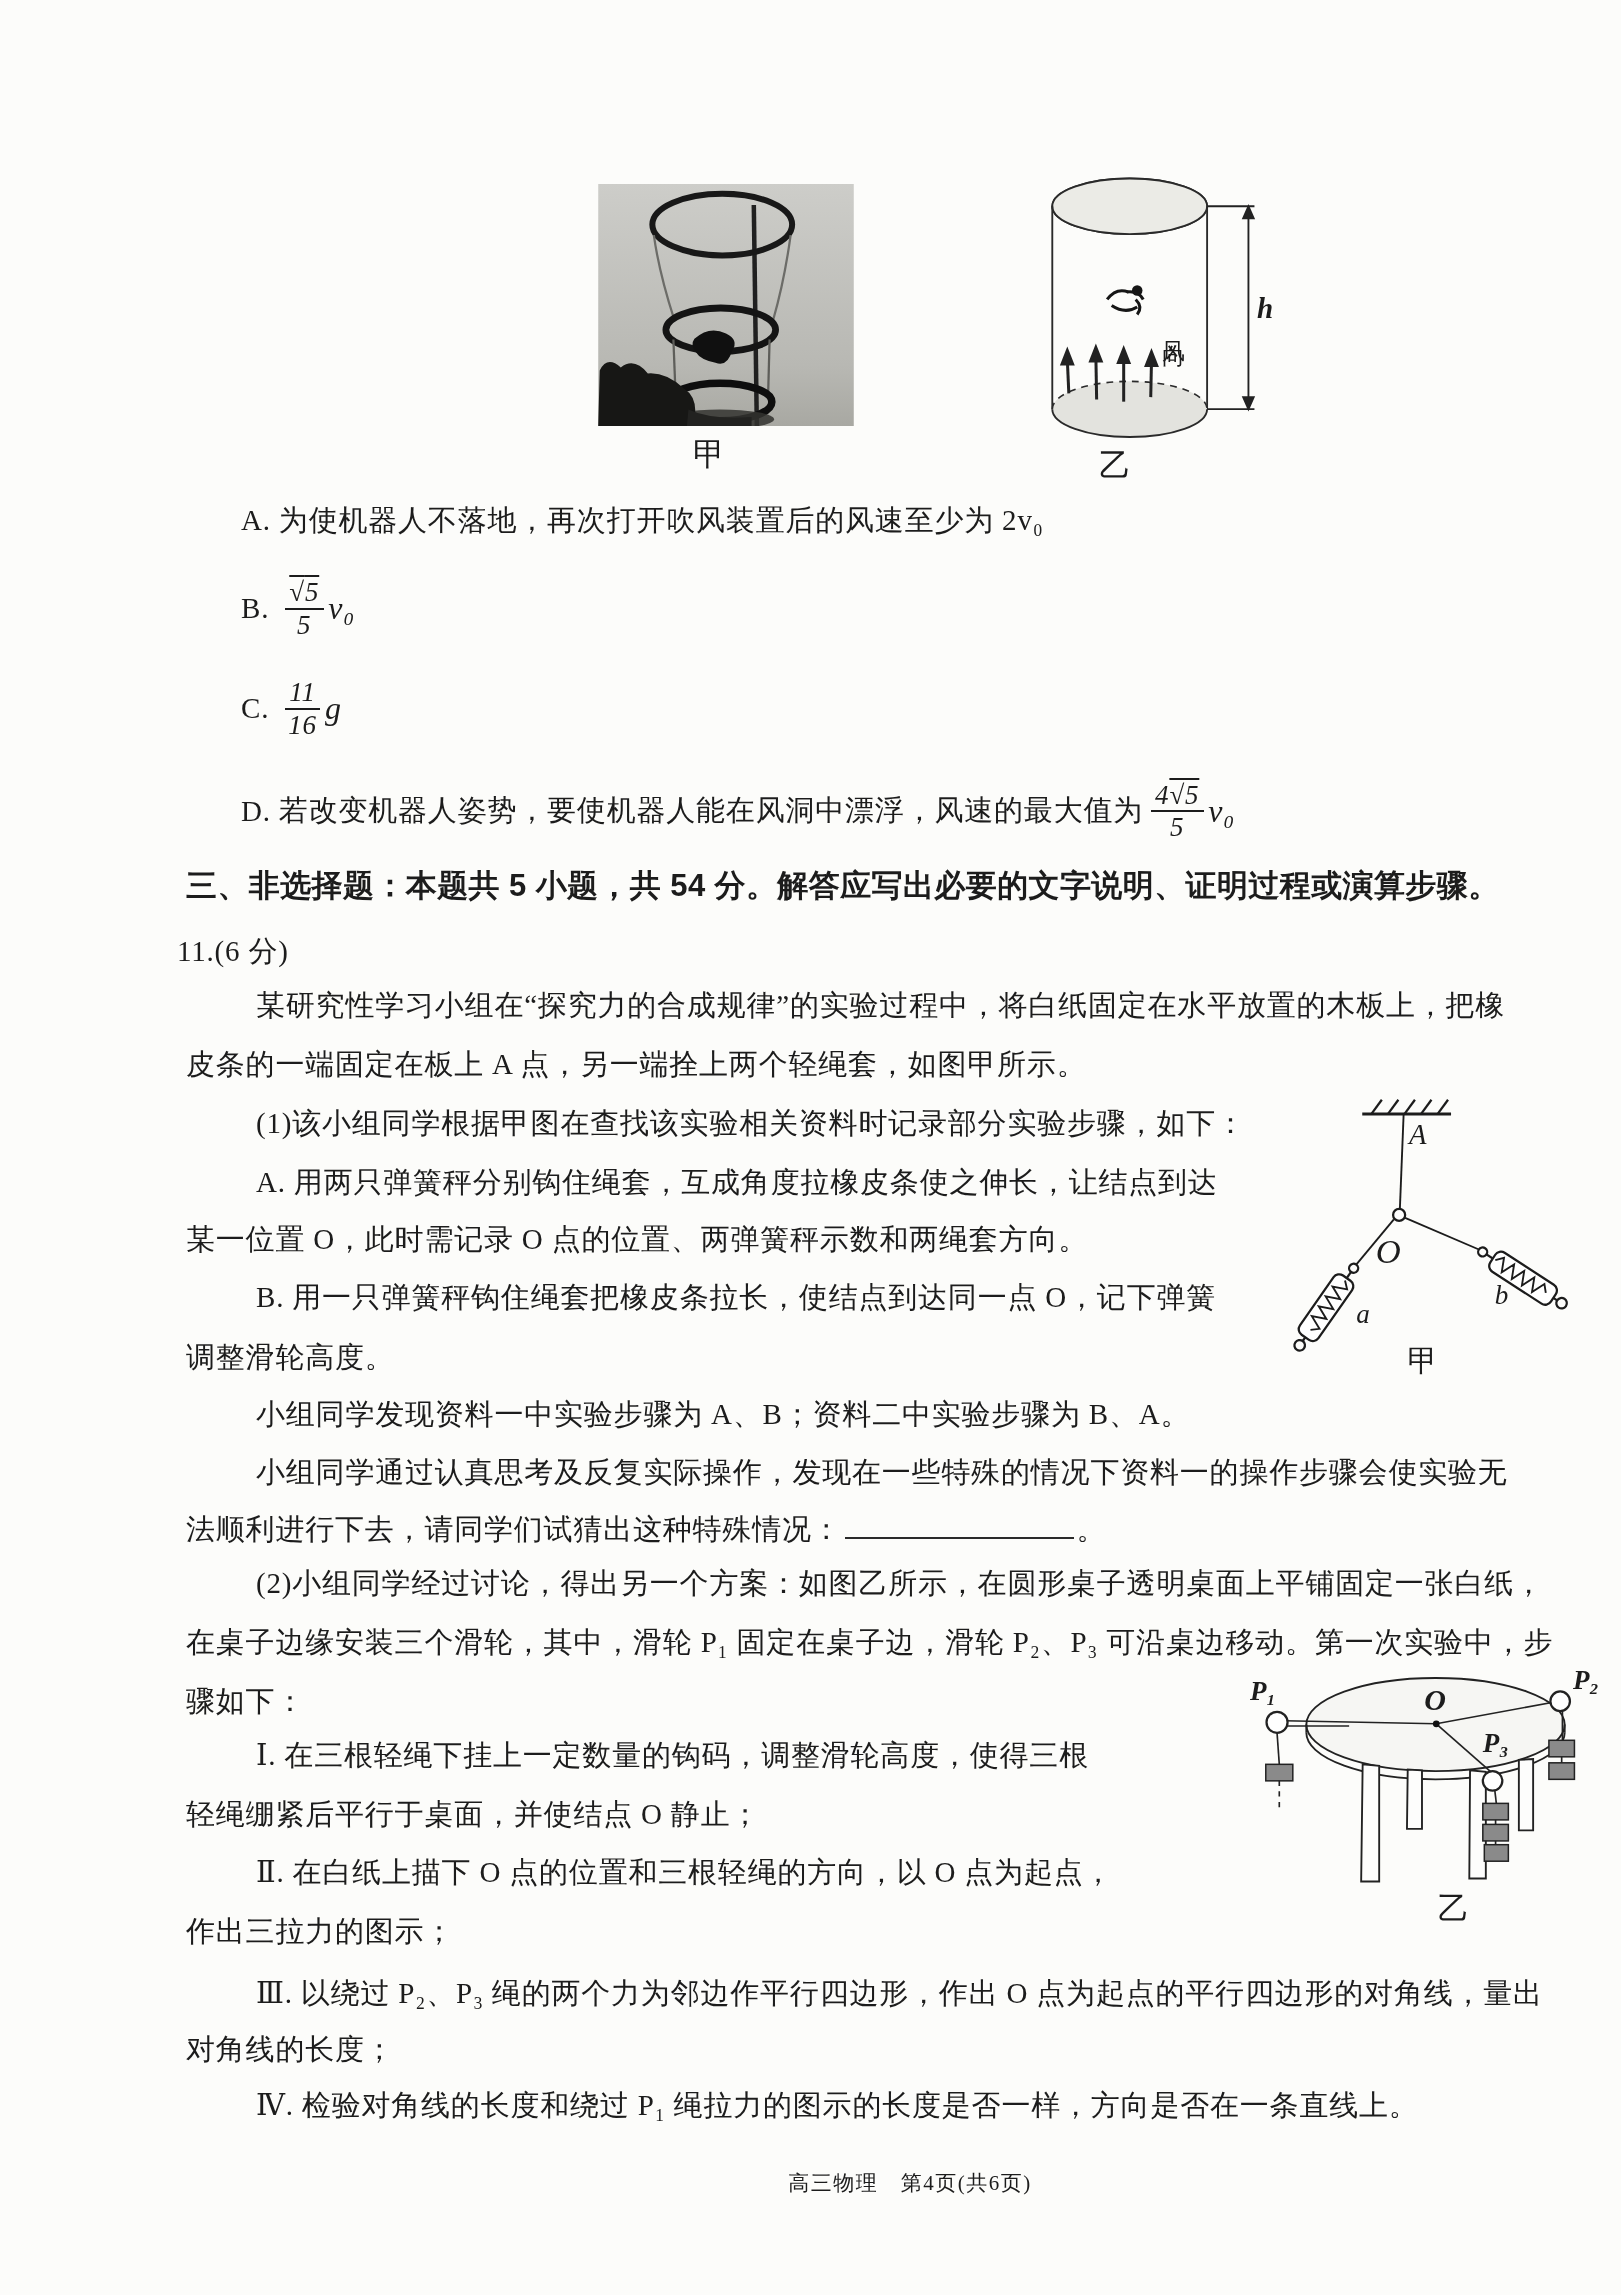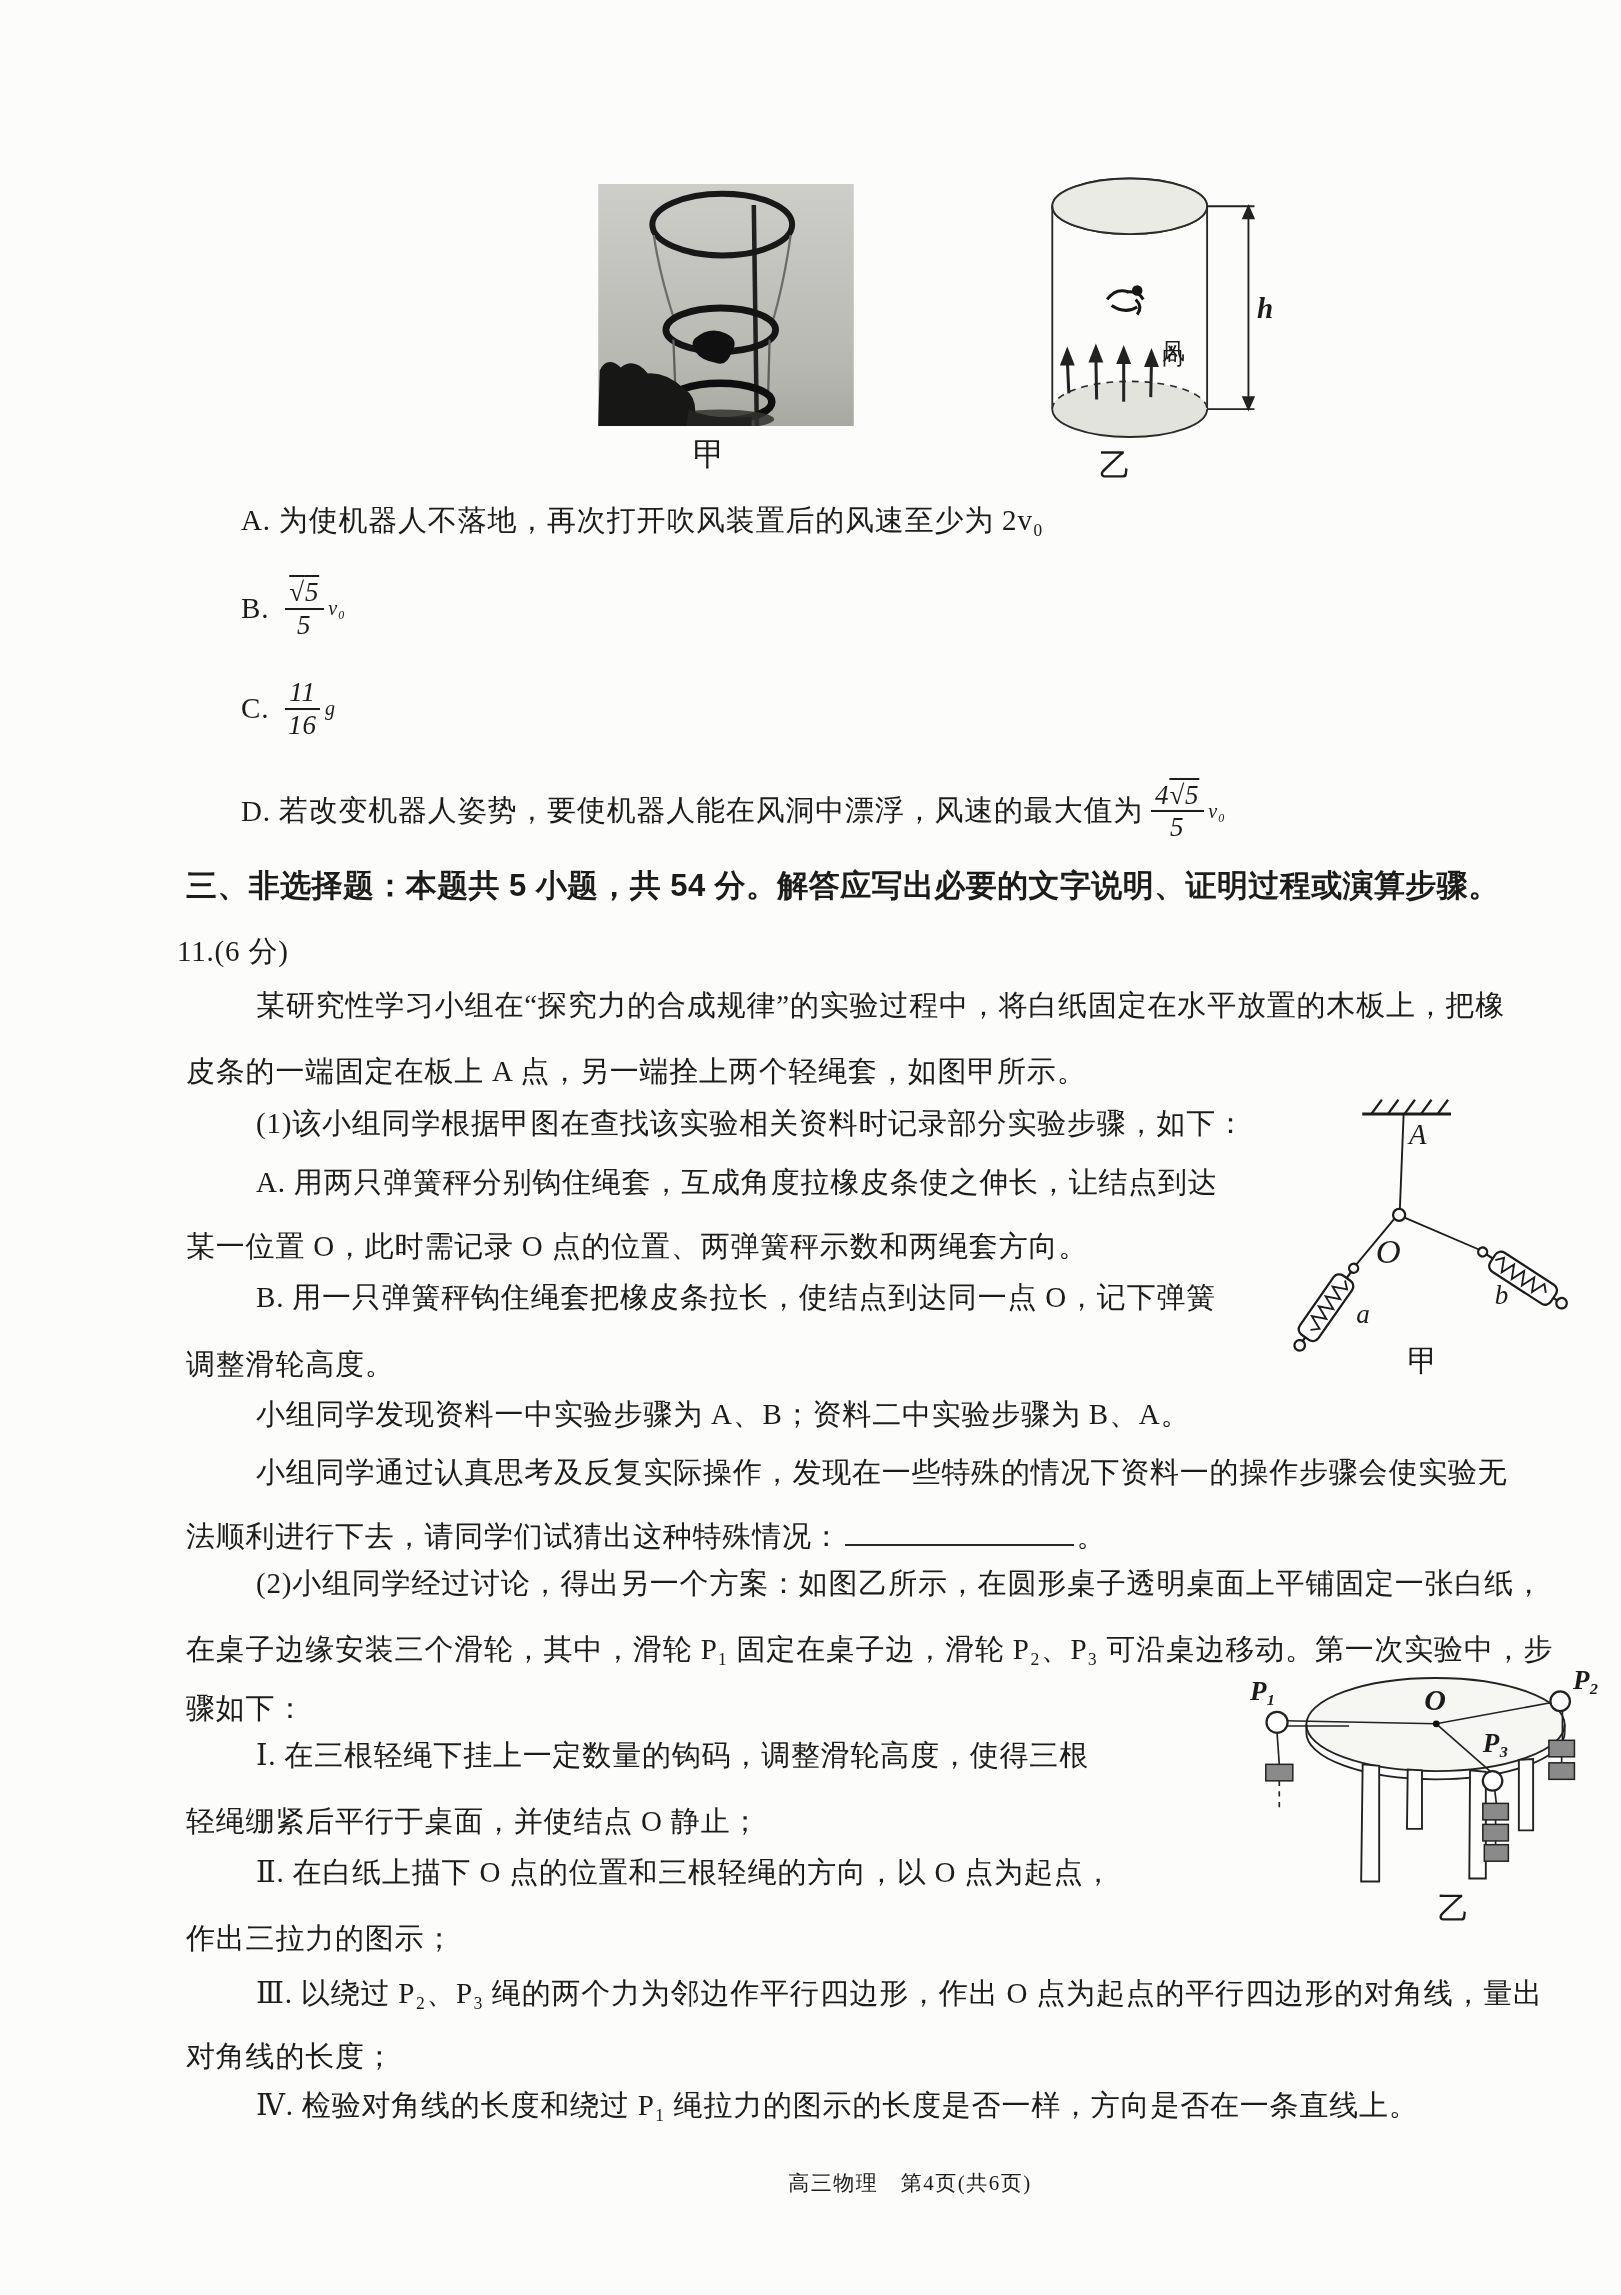--- a/index.html
+++ b/index.html
@@ -3,31 +3,31 @@
 <meta charset="utf-8">
 <style>
   html,body{margin:0;padding:0;}
   body{
     width:1622px;height:2295px;position:relative;
     background:#fcfcfa;color:#1c1c1c;
     font-family:"Liberation Serif","DejaVu Serif","DejaVu Sans",serif;
     overflow:hidden;
   }
   .line{position:absolute;font-size:29px;letter-spacing:0.8px;white-space:nowrap;}
-  .flush{left:186px;margin-top:7px;}
+  .flush{left:186px;}
   .indent{left:256px;}
   .opt{left:241px;}
   .optrow{display:flex;align-items:center;}
   .hei{font-family:"Liberation Sans","DejaVu Sans",sans-serif;font-weight:700;}
   .frac{display:inline-flex;flex-direction:column;align-items:center;
         font-size:27px;line-height:1.12;margin:0 4.5px 0 7.5px;font-style:italic;}
   .frac .num{border-bottom:2.3px solid #1c1c1c;padding:0 4.5px;display:inline-flex;}
   .rad:not(:empty){text-decoration:overline;}
   .rad:not(:empty)::before{content:"√";text-decoration:none;}
-  .suffix{font-style:italic;font-size:20px;}
+  .suffix{font-style:italic;font-size:32px;}
   .blank{display:inline-block;width:229px;border-bottom:2.3px solid #2a2a2a;
          height:1em;vertical-align:baseline;margin:0 3px;}
   .figlabel{position:absolute;font-size:32px;}
   .vertical{writing-mode:vertical-rl;letter-spacing:3px;}
   .hlabel{position:absolute;font-size:29px;font-style:italic;font-weight:700;}
   svg text{fill:#1c1c1c;}
   .footer{position:absolute;top:2149px;left:677px;width:466px;text-align:center;
           font-size:21px;letter-spacing:1.5px;margin-top:20px;}
 </style>
 </head>

